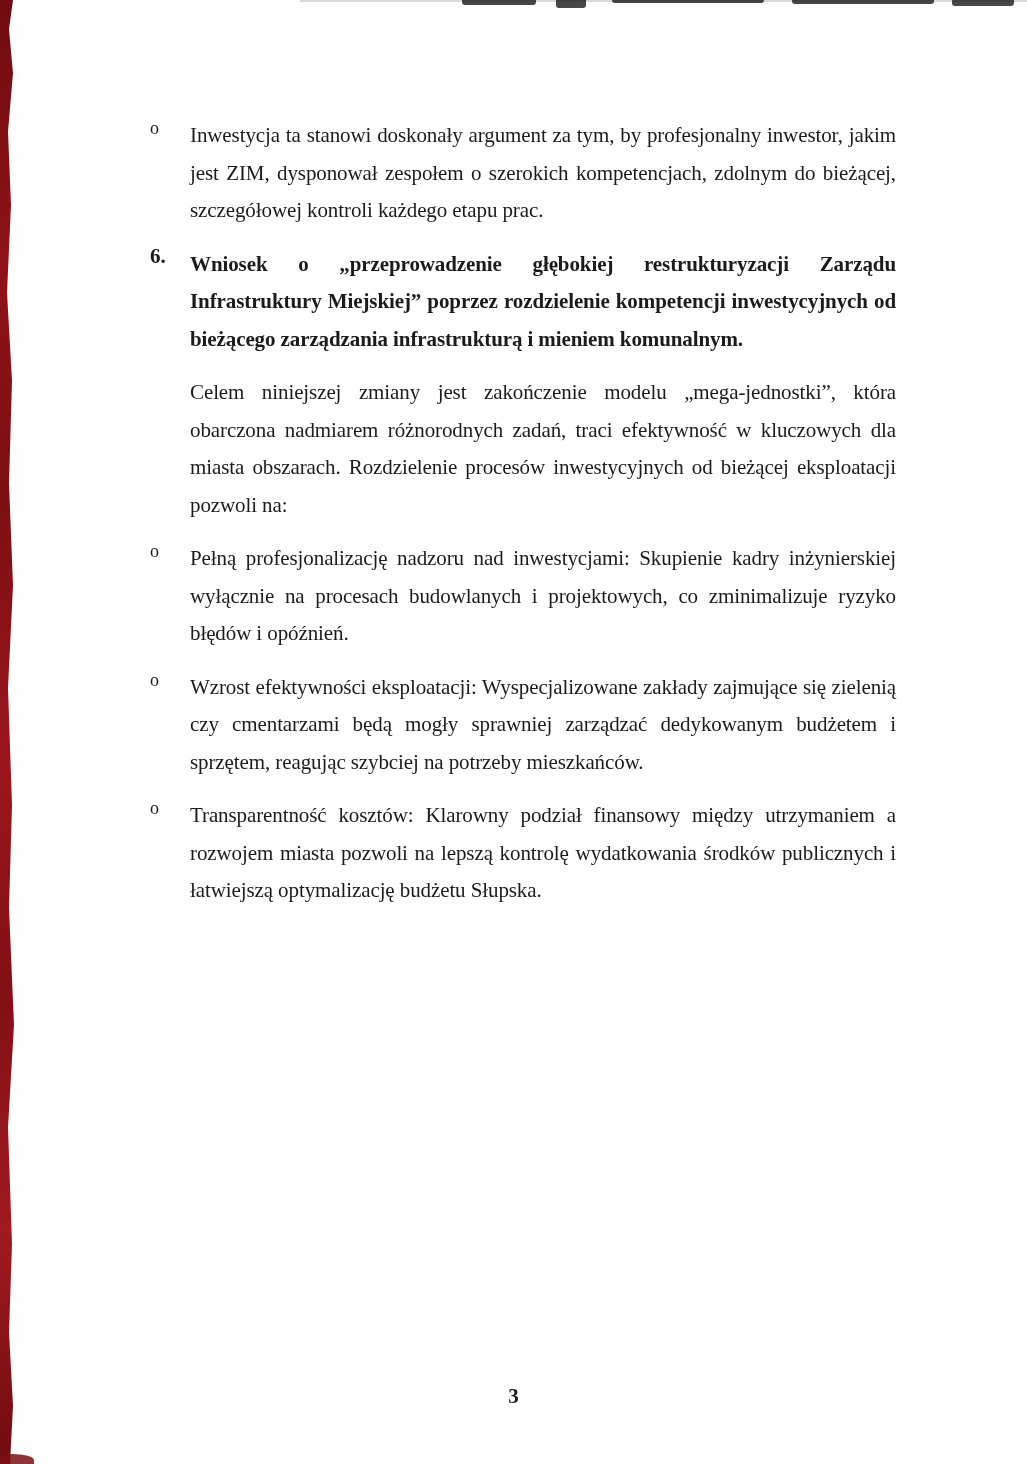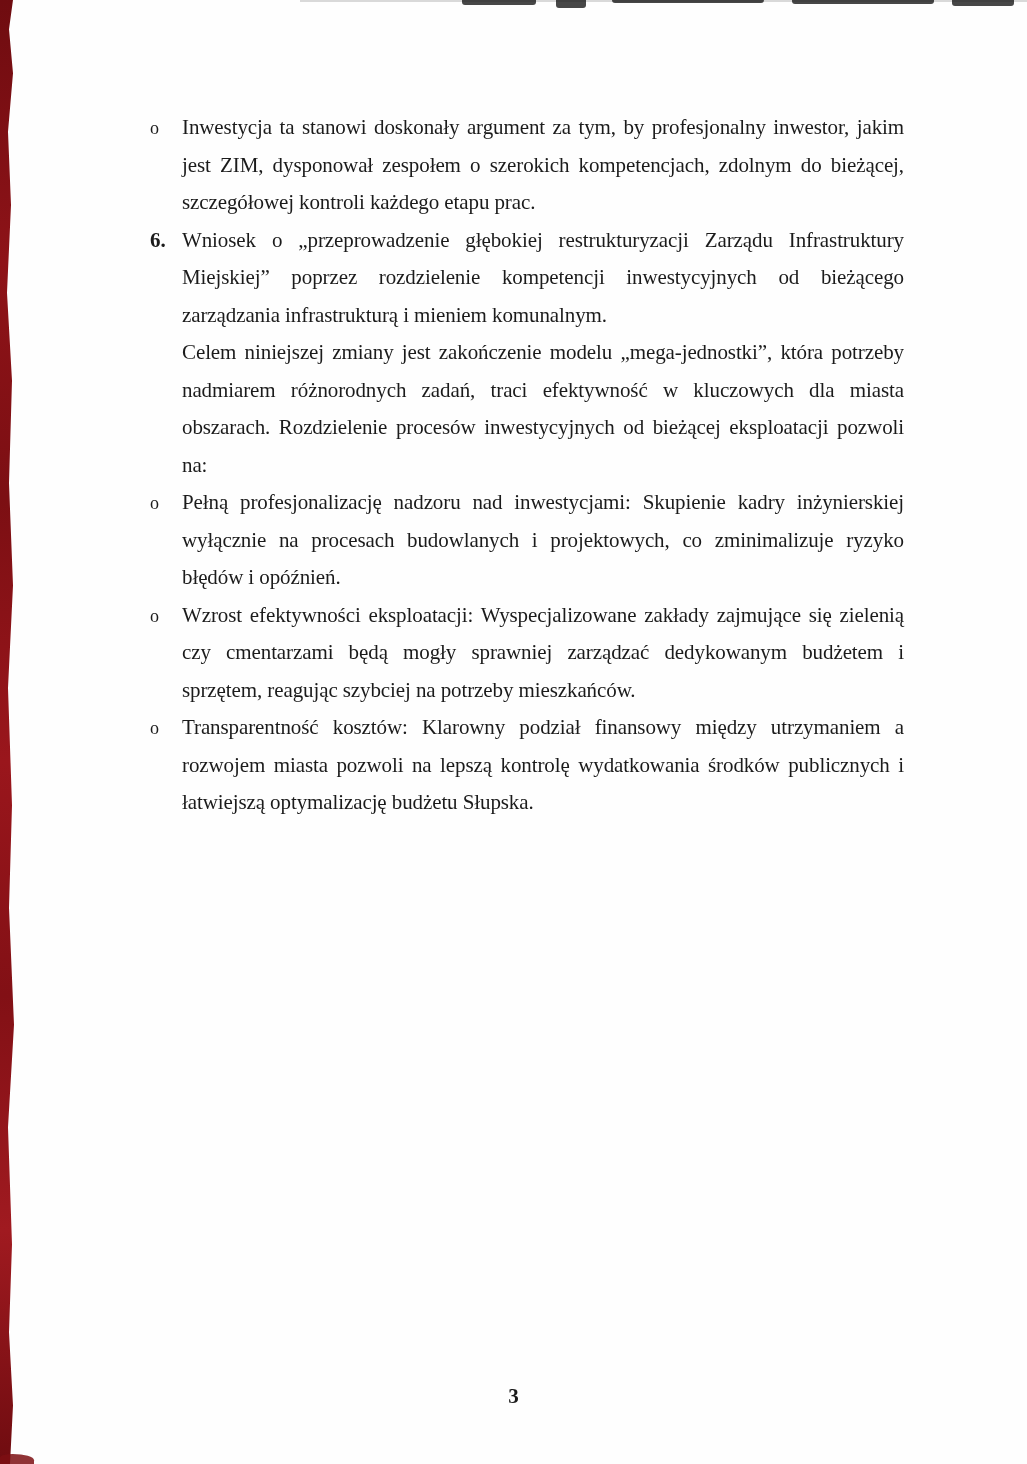--- a/index.html
+++ b/index.html
@@ -51,28 +51,28 @@
   .content {
     position: absolute;
     left: 150px; top: 109px;
     width: 754px;
     font-size: 21px;
     line-height: 37.5px;
     letter-spacing: -0.1px;
   }
   .item { display: grid; grid-template-columns: 32px 1fr; }
   .item .text {
-    margin: 0;
+    margin: 8px;
     text-align: justify;
     text-justify: inter-word;
   }
   .marker { text-align: left; }
   .bullet .marker { font-size: 18px; line-height: 38px; }
   .numbered .marker { font-weight: 700; }
-  .bold .text { font-weight: 400; }
+  .bold .text { font-weight: 700; }
   .plain .marker { visibility: hidden; }
 
   .page-number {
     position: absolute; top: 1384px; left: 0; width: 1027px;
     text-align: center;
     font-size: 21px; font-weight: 700; color: #1b1b1b;
   }
 </style>
 </head>
 <body>
@@ -97,21 +97,21 @@
       <p class="text">Inwestycja ta stanowi doskonały argument za tym, by profesjonalny inwestor, jakim jest ZIM, dysponował zespołem o szerokich kompetencjach, zdolnym do bieżącej, szczegółowej kontroli każdego etapu prac.</p>
     </div>
 
     <div class="item numbered bold">
       <span class="marker">6.</span>
       <p class="text">Wniosek o „przeprowadzenie głębokiej restrukturyzacji Zarządu Infrastruktury Miejskiej” poprzez rozdzielenie kompetencji inwestycyjnych od bieżącego zarządzania infrastrukturą i mieniem komunalnym.</p>
     </div>
 
     <div class="item plain">
       <span class="marker"></span>
-      <p class="text">Celem niniejszej zmiany jest zakończenie modelu „mega-jednostki”, która potrzeby nadmiarem różnorodnych zadań, traci efektywność w kluczowych dla miasta obszarach. Rozdzielenie procesów inwestycyjnych od bieżącej eksploatacji pozwoli na:</p>
+      <p class="text">Celem niniejszej zmiany jest zakończenie modelu „mega-jednostki”, która obarczona nadmiarem różnorodnych zadań, traci efektywność w kluczowych dla miasta obszarach. Rozdzielenie procesów inwestycyjnych od bieżącej eksploatacji pozwoli na:</p>
     </div>
 
     <div class="item bullet">
       <span class="marker">o</span>
       <p class="text">Pełną profesjonalizację nadzoru nad inwestycjami: Skupienie kadry inżynierskiej wyłącznie na procesach budowlanych i projektowych, co zminimalizuje ryzyko błędów i opóźnień.</p>
     </div>
 
     <div class="item bullet">
       <span class="marker">o</span>
       <p class="text">Wzrost efektywności eksploatacji: Wyspecjalizowane zakłady zajmujące się zielenią czy cmentarzami będą mogły sprawniej zarządzać dedykowanym budżetem i sprzętem, reagując szybciej na potrzeby mieszkańców.</p>

